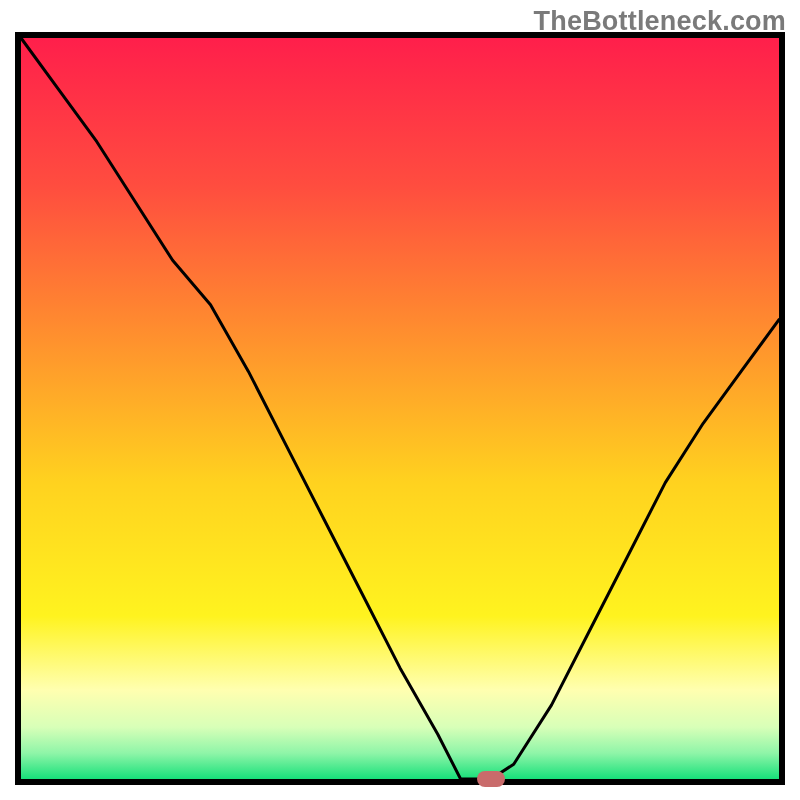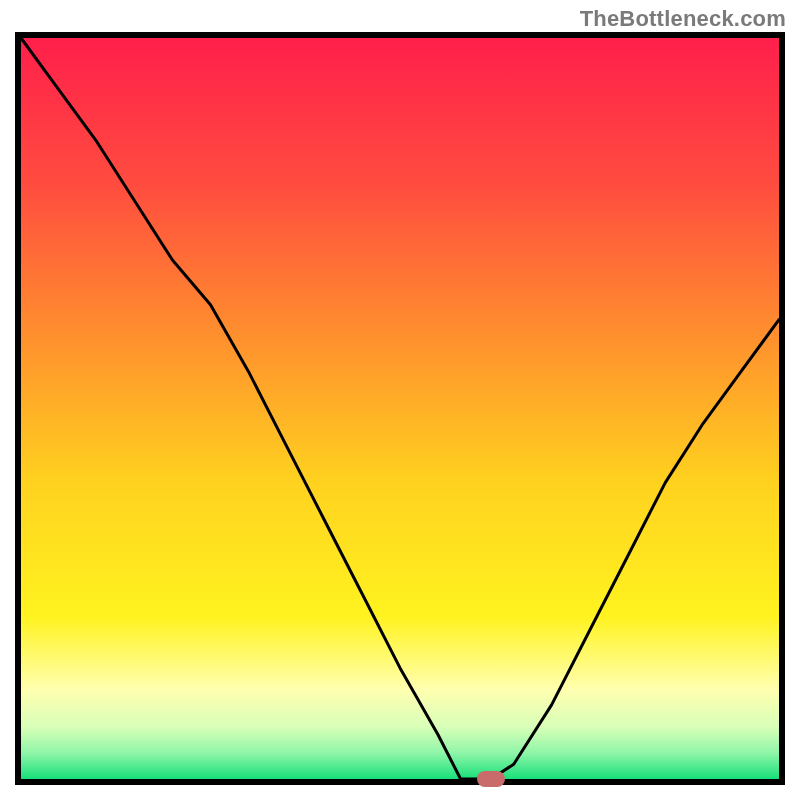--- a/index.html
+++ b/index.html
@@ -12,21 +12,21 @@
   }
   .container {
     position: relative;
     width: 800px;
     height: 800px;
   }
   .watermark {
     position: absolute;
     top: 6px;
     right: 14px;
-    font-size: 22px;
+    font-size: 27px;
     font-weight: bold;
     color: #7a7a7a;
     letter-spacing: 0.2px;
     z-index: 5;
   }
   svg {
     display: block;
   }
 </style>
 </head>

